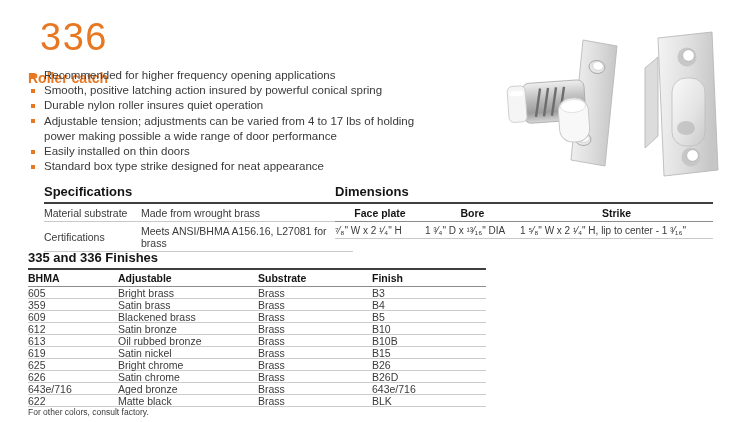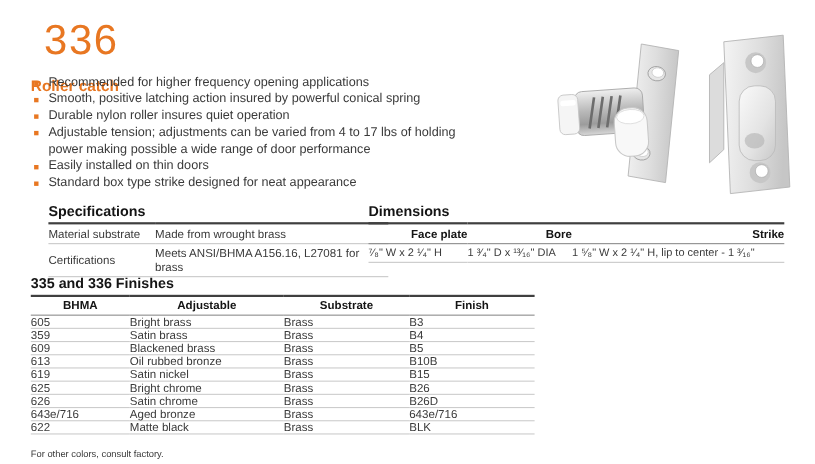--- a/index.html
+++ b/index.html
@@ -27,28 +27,28 @@
   
   .section-title { font-size:13px; font-weight:700; color:#141414; margin:0 0 3px 0; }
   table { border-collapse:collapse; width:100%; table-layout:fixed; }
   
   .specs { position:absolute; left:28px; top:184px; width:309px;margin-left:16px; }
   .specs table { border-top:2px solid var(--rule-dark,#3f3f3f); }
   .specs td { font-size:10.5px; padding:3px 0 2px 0; border-bottom:1px solid var(--rule-light,#c9c9c9); }
   
   .dims { position:absolute; left:335px; top:184px; width:378px; }
   .dims table { border-top:2px solid var(--rule-dark,#3f3f3f); }
-  .dims th { font-size:10.5px; font-weight:700; text-align:right; color:#141414;
+  .dims th { font-size:10.5px; font-weight:700; text-align:center; color:#141414;
     padding:3px 0 2px 0; border-bottom:1px solid var(--rule-medium,#8c8c8c); }
   .dims td { font-size:10px; padding:3px 0 2px 0; white-space:nowrap;
     border-bottom:1px solid var(--rule-light,#c9c9c9); }
   
   .finishes { position:absolute; left:28px; top:250px; width:458px; }
   .finishes table { border-top:2px solid var(--rule-dark,#3f3f3f); }
-  .finishes th { font-size:10.5px; font-weight:700; text-align:center; color:#141414;
+  .finishes th { font-size:10.5px; font-weight:700; text-align:left; color:#141414;
     padding:2px 0; border-bottom:1px solid var(--rule-medium,#8c8c8c); }
   .finishes td { font-size:10.5px; line-height:10px; padding:0.5px 0;
     border-bottom:1px solid #cccccc; }
   .footnote { position:absolute; left:28px; top:407px; font-size:8.5px; color:#3a3a3a; }
 </style>
 </head>
 <body>
 
 <div class="header">
   <h1 class="product-number">336</h1>
@@ -187,20 +187,26 @@
       <td>Brass</td>
       <td>B4</td>
     </tr>
     <tr>
       <td>609</td>
       <td>Blackened brass</td>
       <td>Brass</td>
       <td>B5</td>
     </tr>
     <tr>
+      <td>612</td>
+      <td>Satin bronze</td>
+      <td>Brass</td>
+      <td>B10</td>
+    </tr>
+    <tr>
       <td>613</td>
       <td>Oil rubbed bronze</td>
       <td>Brass</td>
       <td>B10B</td>
     </tr>
     <tr>
       <td>619</td>
       <td>Satin nickel</td>
       <td>Brass</td>
       <td>B15</td>

